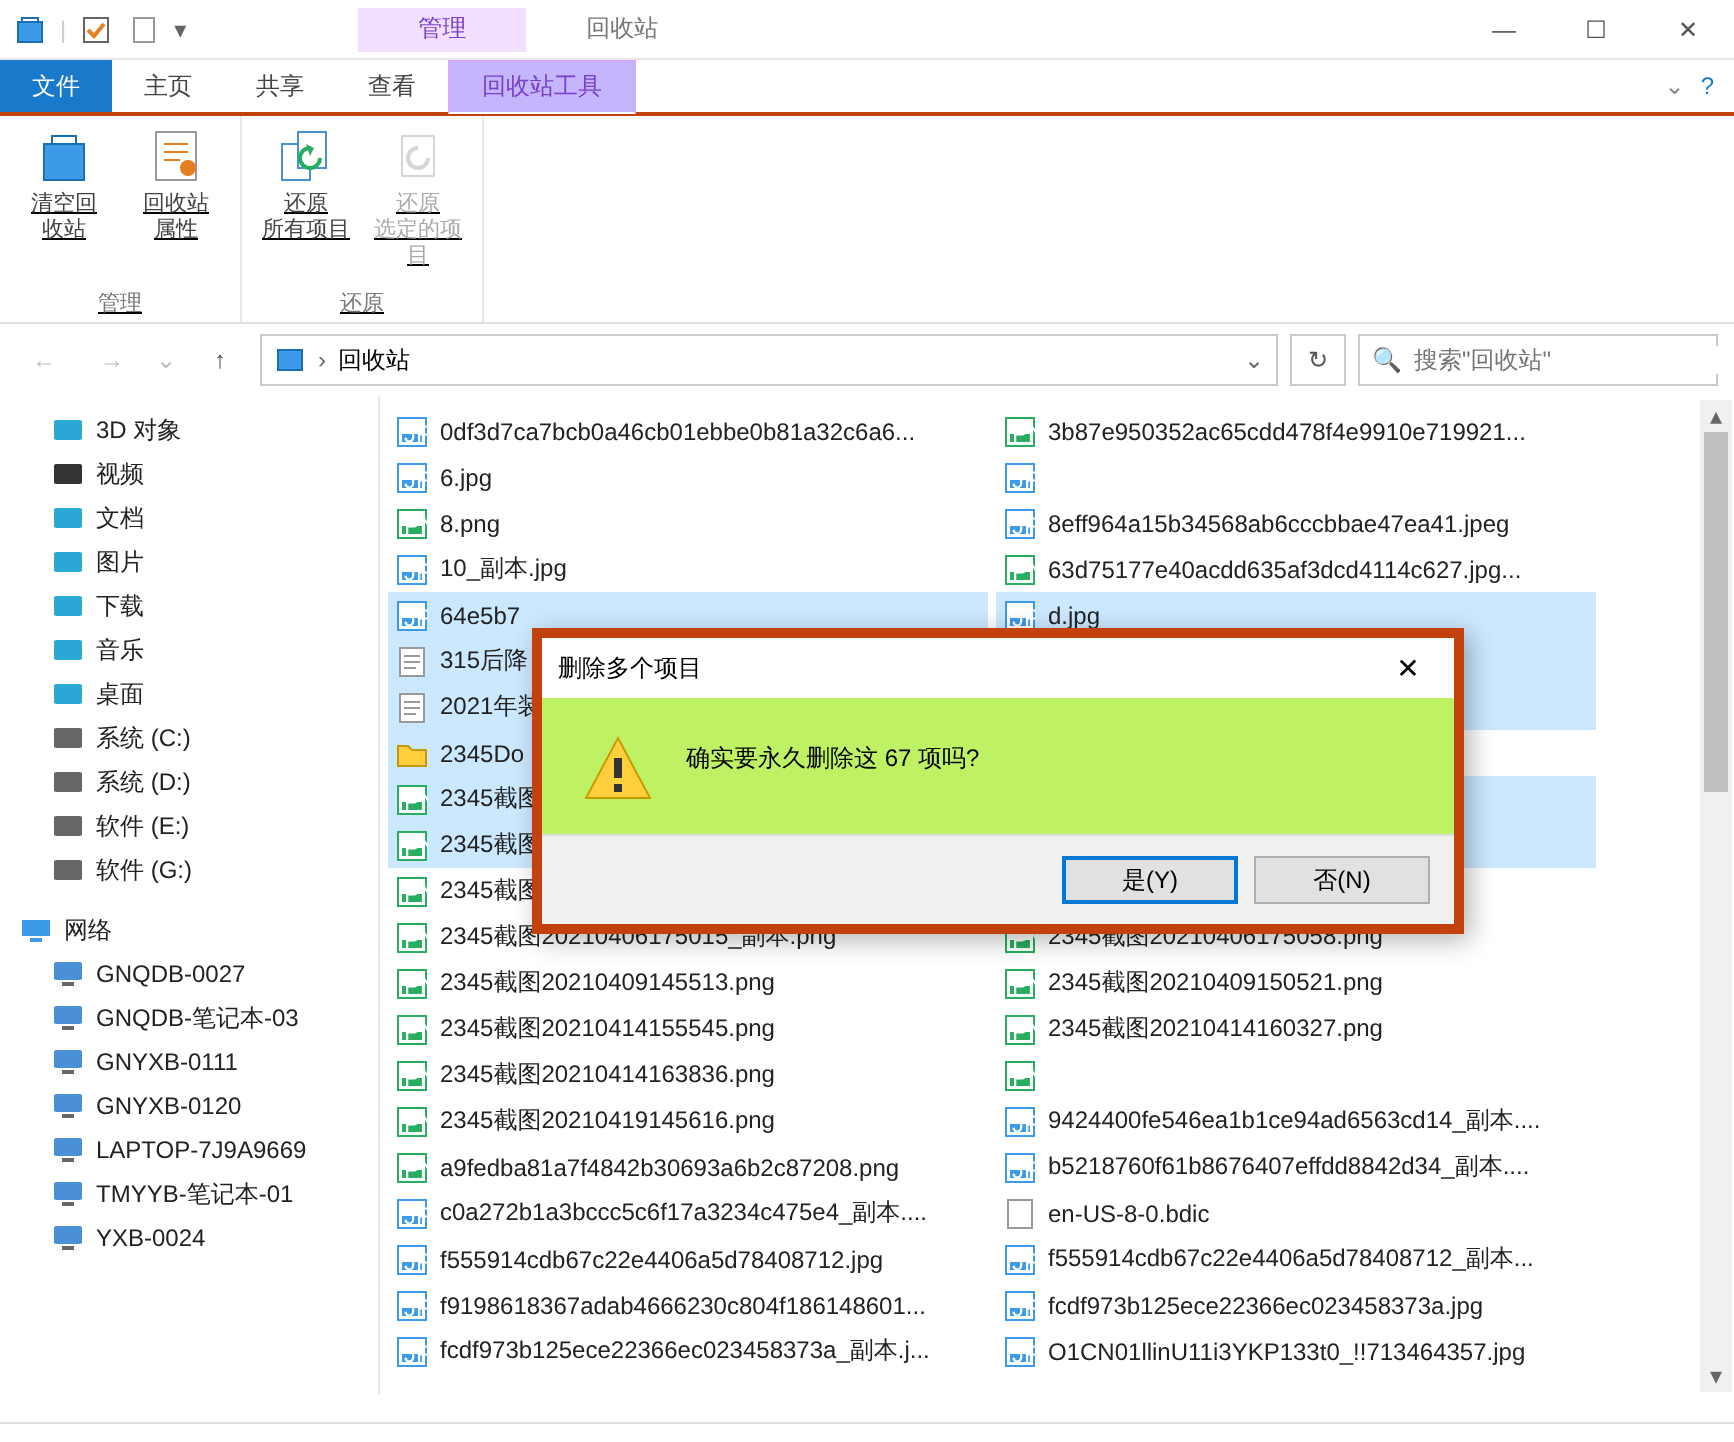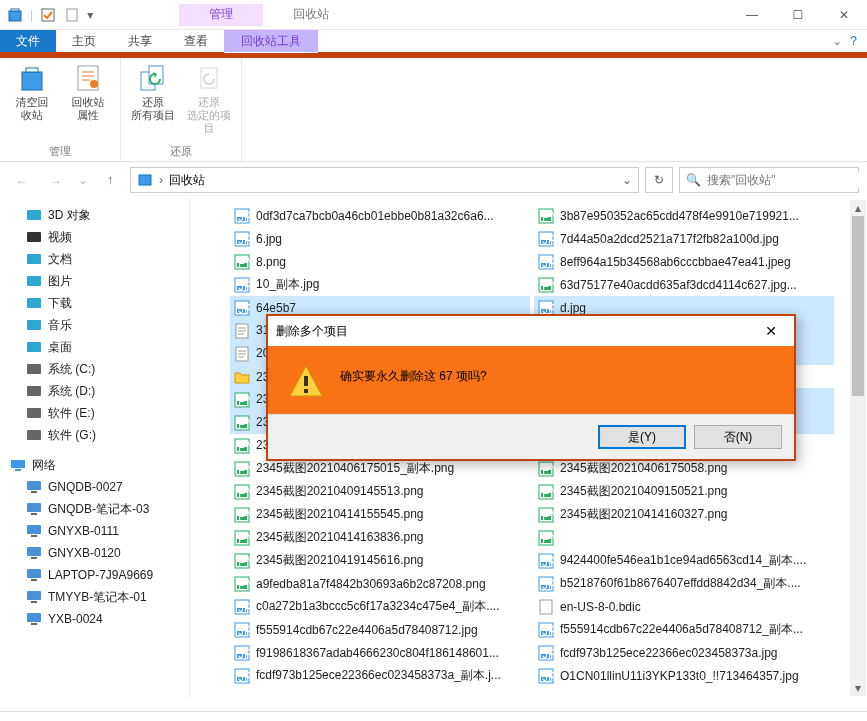--- a/index.html
+++ b/index.html
@@ -8,66 +8,66 @@
 
 .titlebar { height: 30px; display: flex; align-items: center; background: #fff; border-bottom: 1px solid #e5e5e5; }
 .titlebar .qat { display: flex; align-items: center; gap: 6px; padding: 0 6px; }
 .titlebar .qat-icon { width: 18px; height: 18px; display:flex;align-items:center;justify-content:center;}
 .titlebar .tab-head { background: #f3dfff; height: 22px; padding: 0 30px; display: flex; align-items: center; color: #7a3fc9; margin-left: 80px; }
 .titlebar .title-txt { color: #777; margin-left: 30px; }
 .titlebar .winctrl { margin-left: auto; display: flex; }
 .titlebar .winctrl div { width: 46px; height: 30px; display: flex; align-items: center; justify-content: center; color: #555; }
 
 
-.menutabs { height: 28px; display: flex; align-items: stretch; border-bottom: 6px solid #c2410c; }
+.menutabs { height: 28px; display: flex; align-items: stretch; border-bottom: 2px solid #c2410c; }
 .menutabs .tab { padding: 0 16px; display: flex; align-items: center; color: #444; }
 .menutabs .tab.file { background: #1979ca; color: #fff; }
 .menutabs .tab.active { border: 1px solid #d6a9ff; border-bottom: 1px solid #fff; color: #7a3fc9; background:#c4b5fd; margin-bottom:-1px;}
 .menutabs .right { margin-left: auto; display:flex; align-items:center; gap:8px; padding-right:10px; color:#888;}
 
 
-.ribbon { height: 104px; border-bottom: 1px solid #e0e0e0; display: flex; }
+.ribbon { height: 104px; border-bottom: 1px solid #e0e0e0; display: flex; text-decoration: underline; }
 .ribbon .group { border-right: 1px solid #e8e8e8; padding: 4px 8px 2px; display: flex; flex-direction: column; }
 .ribbon .group .items { flex: 1; display: flex; gap: 8px; }
 .ribbon .group .lbl { text-align: center; color: #777; font-size: 11px; padding-top: 2px; }
 .ribbon .btn { width: 48px; display: flex; flex-direction: column; align-items: center; gap: 2px; text-align: center; color: #444; }
 .ribbon .btn.dim { color: #aaa; }
 .ribbon .btn .ico { width: 32px; height: 32px; display:flex;align-items:center;justify-content:center;}
 .ribbon .btn .t { font-size: 11px; line-height: 13px; }
 
 
 .navbar { height: 36px; display: flex; align-items: center; gap: 6px; padding: 4px 8px; }
 .navbar .navbtn { width: 28px; height: 28px; display:flex;align-items:center;justify-content:center; color:#bbb; border-radius:2px;}
 .navbar .navbtn.enabled { color: #555; }
 .navbar .addr { flex: 1; height: 26px; border: 1px solid #ccc; display: flex; align-items: center; padding: 0 6px; gap: 6px; }
 .navbar .addr .crumb { display:flex; align-items:center; gap:4px; }
 .navbar .addr .spacer { flex:1; }
 .navbar .refresh { width:28px; height:26px; border:1px solid #ccc; display:flex;align-items:center;justify-content:center; color:#555;}
 .navbar .search { width: 180px; height: 26px; border: 1px solid #ccc; display: flex; align-items: center; padding: 0 6px; gap:6px; color:#888;}
 .navbar .search input { border:none; outline:none; flex:1; font-size:12px; color:#888;}
 
 
-.body { display: flex; height: calc(721px - 30px - 28px - 104px - 36px - 24px); gap: 36px; }
+.body { display: flex; height: calc(721px - 30px - 28px - 104px - 36px - 24px); }
 .tree { width: 190px; border-right: 1px solid #e8e8e8; overflow-y: auto; padding: 6px 0; }
 .tree .node { display: flex; align-items: center; gap: 6px; padding: 2px 0 2px 26px; height: 22px; color:#222;}
 .tree .node.top { padding-left: 10px; margin-top: 8px; }
 .tree .node .ico { width:16px; height:16px; display:flex;align-items:center;justify-content:center;}
 .filelist { flex: 1; overflow: auto; padding: 6px 4px; display: flex; flex-wrap: wrap; flex-direction: column; align-content: flex-start; column-gap: 4px; height:100%; }
 .filelist .item { width: 300px; height: 23px; display: flex; align-items: center; gap: 6px; padding: 0 4px; overflow:hidden;}
 .filelist .item.sel { background: #cce8ff; }
 .filelist .item .ico { width:16px; height:16px; flex-shrink:0; display:flex;align-items:center;justify-content:center;}
 .filelist .item .nm { white-space: nowrap; overflow: hidden; text-overflow: ellipsis; color:#222;}
 
 
 .status { height: 38px; border-top: 1px solid #e0e0e0; display: flex; align-items: center; padding: 0 8px; color:#555;margin-top:14px;}
 .status .right { margin-left:auto; display:flex; gap:2px;}
 .status .right div { width:24px; height:20px; border:1px solid #ccc; display:flex;align-items:center;justify-content:center;}
 
 
-.dialog { position: absolute; left: 266px; top: 314px; width: 530px; background: #f97316; border: 2px solid #c2410c; box-shadow: 3px 3px 12px rgba(0,0,0,0.3); }
+.dialog { position: absolute; left: 266px; top: 314px; width: 466px; background: #bef264; border: 5px solid #c2410c; box-shadow: 3px 3px 12px rgba(0,0,0,0.3); }
 .dialog .dtitle { height: 30px; display: flex; align-items: center; padding: 0 8px; background:#fff;}
 .dialog .dtitle .x { margin-left: auto; width:30px; text-align:center; font-size:14px;}
 .dialog .dbody { padding: 18px 20px 14px; display:flex; gap:16px; align-items:flex-start;}
 .dialog .dbody .warn { width:36px; height:36px; }
 .dialog .dfoot { background: #f0f0f0; padding: 10px 12px; display:flex; justify-content:flex-end; gap:8px; border-top:1px solid #ddd;}
 .dialog .dfoot button { min-width: 88px; height: 24px; background:#e1e1e1; border:1px solid #adadad; font-size:12px;}
 .dialog .dfoot button.default { border:1px solid #0078d7; box-shadow: 0 0 0 1px #0078d7 inset;}
 
 
 .scrollbar { position:absolute; right:1px; top:200px; bottom:25px; width:16px; background:#f0f0f0;}
@@ -581,21 +581,20 @@
         <span class="nm">3b87e950352ac65cdd478f4e9910e719921...</span>
       </div>
       <div class="item">
         <span class="ico">
           <svg width="16" height="16">
             <rect x="1" y="1" width="14" height="14" fill="#fff" stroke="#3d9ae8"></rect>
             <rect x="3" y="9" width="10" height="4" fill="#3d9ae8"></rect>
             <text x="4" y="13" font-size="6" fill="#fff">JPG</text>
           </svg>
         </span>
-        <span class="nm">7d44a50a2dcd2521a717f2fb82a100d.jpg</span>
       </div>
       <div class="item">
         <span class="ico">
           <svg width="16" height="16">
             <rect x="1" y="1" width="14" height="14" fill="#fff" stroke="#3d9ae8"></rect>
             <rect x="3" y="9" width="10" height="4" fill="#3d9ae8"></rect>
             <text x="4" y="13" font-size="6" fill="#fff">JPG</text>
           </svg>
         </span>
         <span class="nm">8eff964a15b34568ab6cccbbae47ea41.jpeg</span>

